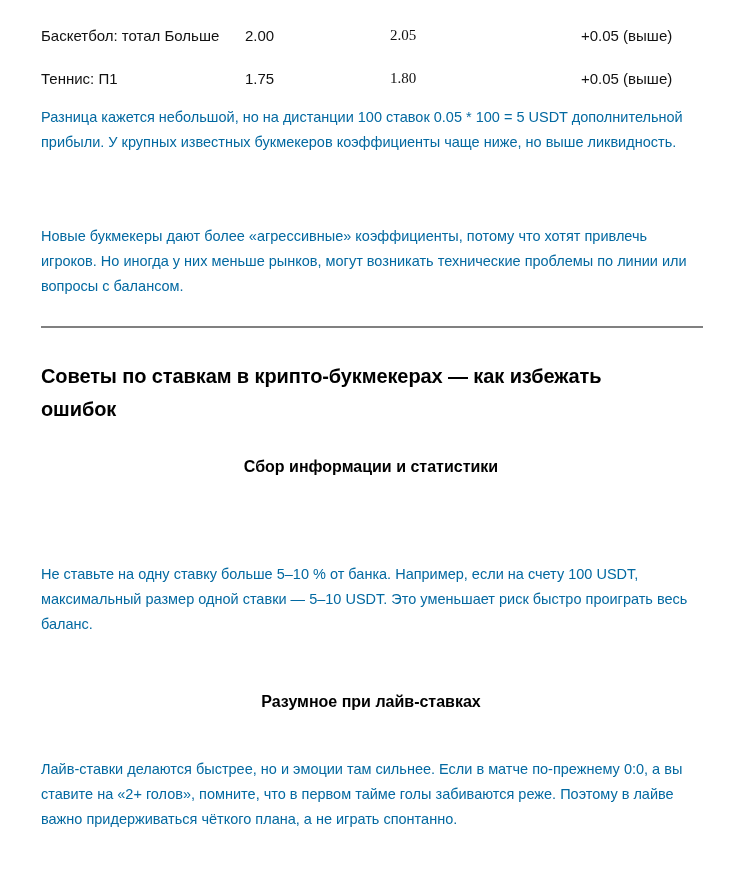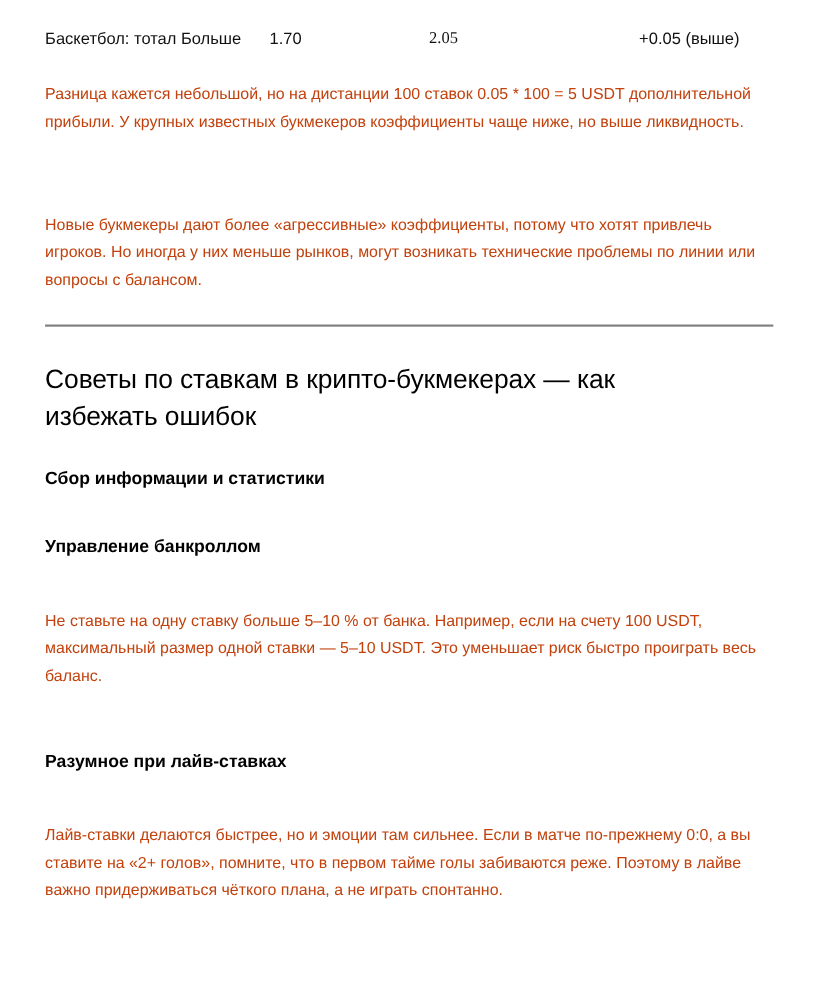--- a/index.html
+++ b/index.html
@@ -41,70 +41,77 @@
   .odds-table td.c-market { width: 194px; padding-right: 10px; }
   .odds-table td.c-odds-a  { width: 145px; }
   .odds-table td.c-odds-b  { width: 191px; font-family: Liberation Serif, serif; }
   .odds-table td.c-diff    { width: 132px; }
   .odds-table tr.row-last td { padding-bottom: 4px; }
 
   
   p.body {
     font-size: 14.5px;
     line-height: 25px;
-    color: #c2410c;
+    color: #0369a1;
     margin: 0 0 12px 0;
     max-width: 648px;
   }
   p.body.tight { margin-bottom: 0; margin-top: 44px; }
   .gap-after-table { height: 12px; }
   .gap-para { height: 13px; }
 
   
   .divider {
     border: 0;
     border-top: 2px solid #808080;
     margin: 0;
     width: 662px;
     height: 0;
   }
   .gap-before-divider { height: 27px; }
   .gap-after-divider  { height: 32px; }
 
   
   h2.section-title {
-    font-size: 24px;
+    font-size: 20px;
     line-height: 33px;
-    font-weight: normal;
+    font-weight: bold;
     color: #000000;
     margin: 0;
     max-width: 600px;
     letter-spacing: -0.1px;
   }
   h3.sub-title {
     font-size: 16px;
     line-height: 22px;
     font-weight: bold;
     color: #000000;
     margin: 0 0 13px 0;
+    text-align: center;
   }
   .gap-after-h2 { height: 30px; }
   .gap-before-h3 { height: 27px; }
 </style>
 </head>
 <body>
 
 <div class="page">
 
   <table class="odds-table">
     <tbody>
       <tr>
         <td class="c-market">Баскетбол: тотал Больше</td>
-        <td class="c-odds-a">1.70</td>
+        <td class="c-odds-a">2.00</td>
         <td class="c-odds-b">2.05</td>
+        <td class="c-diff">+0.05 (выше)</td>
+      </tr>
+      <tr class="row-last">
+        <td class="c-market">Теннис: П1</td>
+        <td class="c-odds-a">1.75</td>
+        <td class="c-odds-b">1.80</td>
         <td class="c-diff">+0.05 (выше)</td>
       </tr>
     </tbody>
   </table>
 
   <div class="gap-after-table"></div>
 
   <p class="body">Разница кажется небольшой, но на дистанции 100 ставок 0.05 * 100 = 5 USDT дополнительной прибыли. У крупных известных букмекеров коэффициенты чаще ниже, но выше ликвидность.</p>
 
   <div class="gap-para"></div>
@@ -116,21 +123,20 @@
   <div class="gap-after-divider"></div>
 
   <h2 class="section-title">Советы по ставкам в крипто-букмекерах — как избежать ошибок</h2>
 
   <div class="gap-after-h2"></div>
 
   <h3 class="sub-title">Сбор информации и статистики</h3>
 
   <div class="gap-before-h3"></div>
 
-  <h3 class="sub-title">Управление банкроллом</h3>
   <p class="body tight">Не ставьте на одну ставку больше 5–10 % от банка. Например, если на счету 100 USDT, максимальный размер одной ставки — 5–10 USDT. Это уменьшает риск быстро проиграть весь баланс.</p>
 
   <div class="gap-before-h3"></div>
 
 
   <div class="gap-before-h3"></div>
 
   <h3 class="sub-title">Разумное при лайв-ставках</h3>
   <p class="body tight">Лайв-ставки делаются быстрее, но и эмоции там сильнее. Если в матче по-прежнему 0:0, а вы ставите на «2+ голов», помните, что в первом тайме голы забиваются реже. Поэтому в лайве важно придерживаться чёткого плана, а не играть спонтанно.</p>
 

